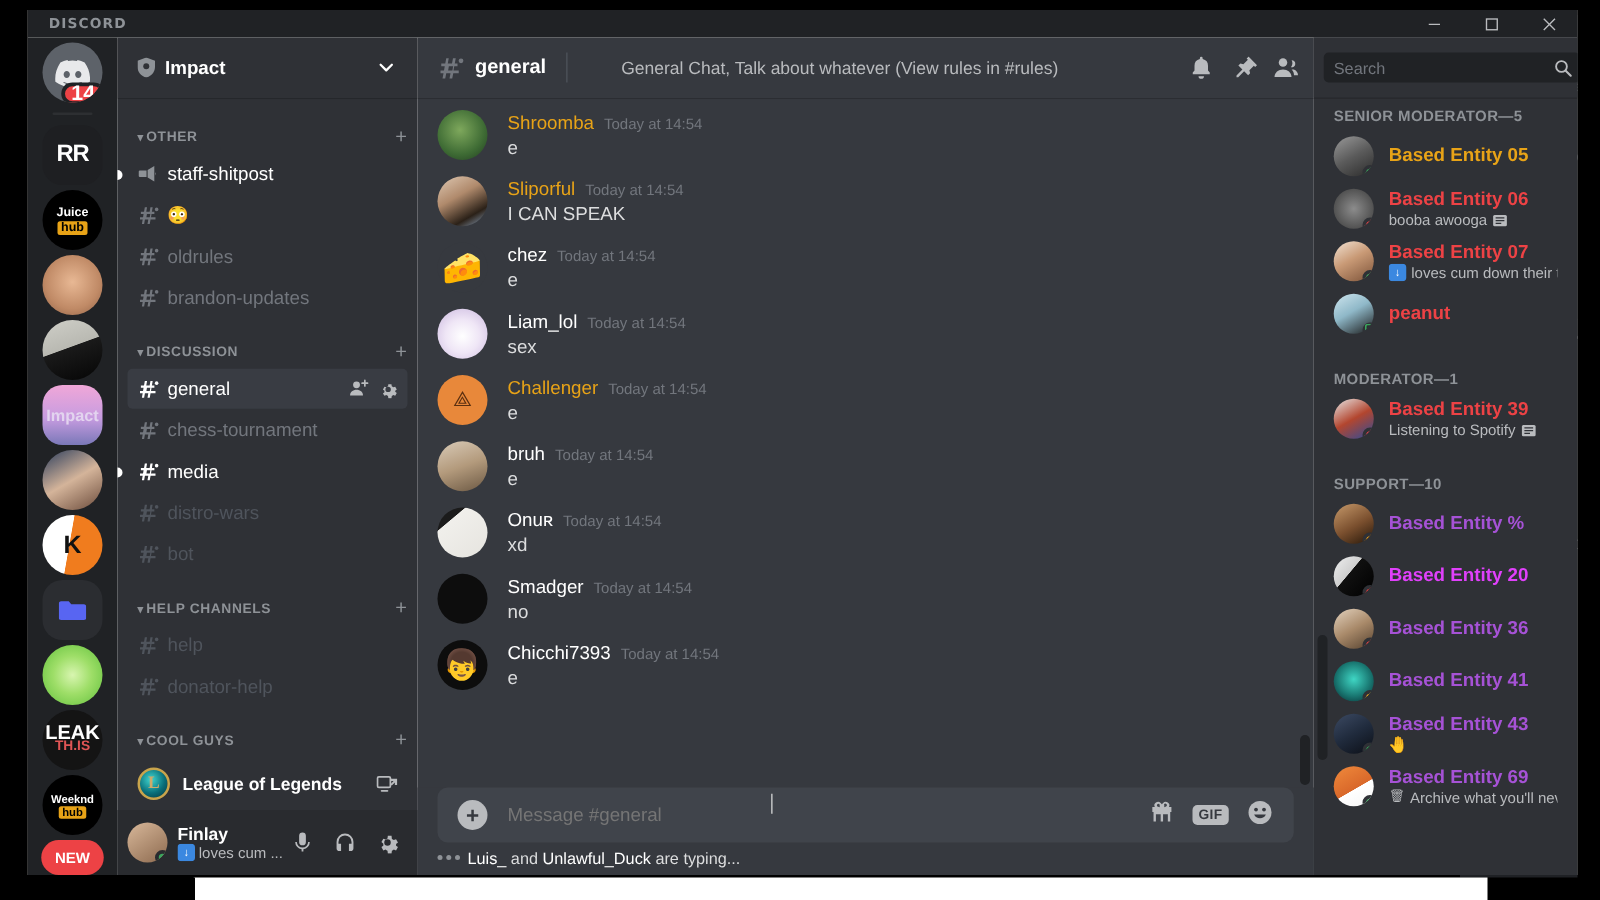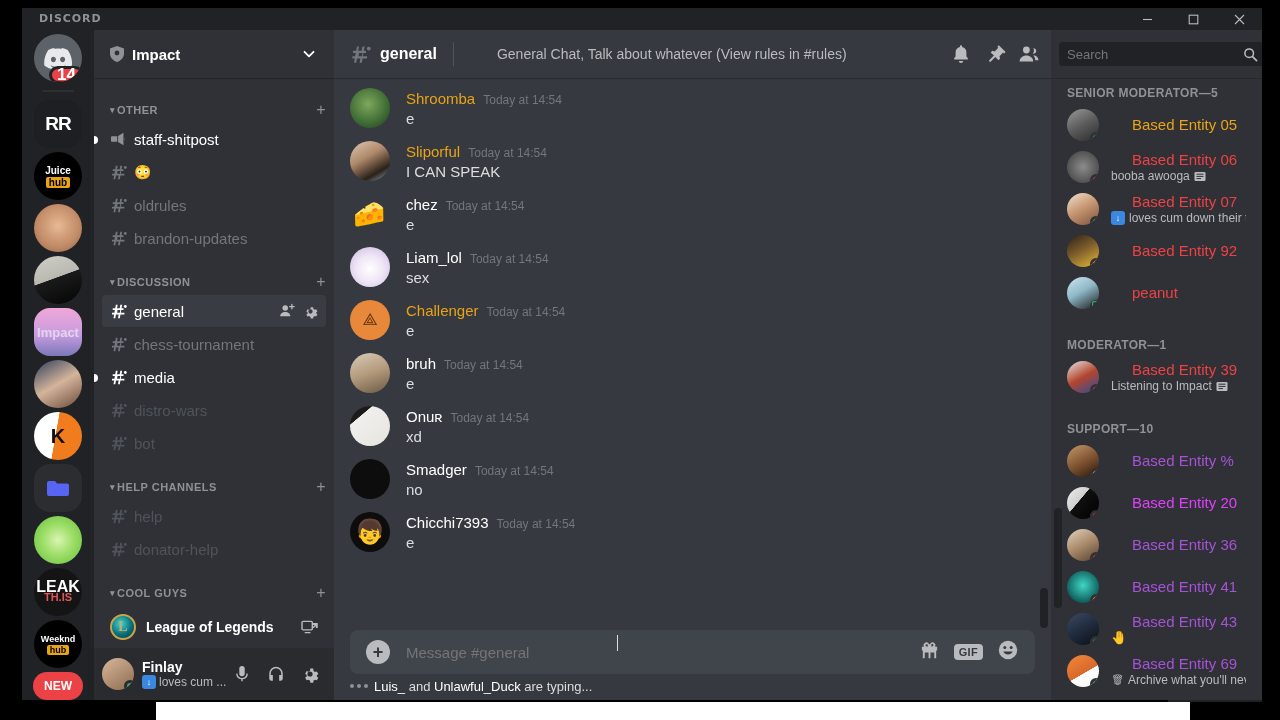--- a/index.html
+++ b/index.html
@@ -120,21 +120,21 @@
   #typing b { color:#fff; font-weight:normal; }
   #cursor-caret { position:absolute; left:283px; top:5px; width:1px; height:16px; background:#dcddde; }
 
   
   #members { position:absolute; left:1029px; top:22px; width:211px; height:670px; background:#2f3136; overflow:hidden; }
   .mgroup { padding:24px 8px 4px 16px; font-size:12px; font-weight:bold; color:#8e9297; letter-spacing:.3px; }
   .member { display:flex; align-items:center; height:42px; margin:0 8px; padding:0 8px; border-radius:4px; cursor:pointer; }
   .member .mav { position:relative; width:32px; height:32px; border-radius:50%; margin-right:12px; flex:0 0 auto; overflow:hidden; background:#4f545c; }
   .member .mst { position:absolute; right:-3px; bottom:-3px; width:12px; height:12px; border-radius:50%; border:3px solid #2f3136; }
   .member .mtxt { min-width:0; flex:1; }
-  .member .mname { font-size:15px; font-weight:400; line-height:18px; white-space:nowrap; overflow:hidden; text-overflow:ellipsis;margin-left:21px; }
+  .member .mname { font-size:15px; font-weight:700; line-height:18px; white-space:nowrap; overflow:hidden; text-overflow:ellipsis; }
   .member .msub { font-size:12px; color:#b9bbbe; line-height:14px; display:flex; align-items:center; gap:4px; white-space:nowrap; overflow:hidden; }
   .tiny-ico { width:13px; height:13px; flex:0 0 auto; display:inline-flex; align-items:center; justify-content:center; font-size:10px; }
   #mem-scrollbar { position:absolute; left:-9px; top:478px; width:8px; height:100px; background:#202225; border-radius:4px; }
 
   
   #search-area { position:absolute; left:1029px; top:22px; width:211px; height:48px;
       background:#2f3136; display:flex; align-items:center; padding:0 8px;
       box-shadow:0 1px 0 rgba(4,4,5,.2); z-index:3; }
   #search-box { flex:1; height:24px; background:#202225; border-radius:4px; display:flex;
       align-items:center; padding:0 6px 0 8px; cursor:text; }
@@ -631,28 +631,20 @@
         </div>
         <div class="mtxt">
           <div class="mname" style="color:#ed4245;">Based Entity 07</div>
           <div class="msub">
             <span class="emoji-chip">↓</span>
             <span>loves cum down their throat</span>
           </div>
         </div>
       </div>
 
-      <div class="member">
-        <div class="mav" style="background:linear-gradient(150deg,#2a2118 0%,#7a5b2a 45%,#e8b93a 100%);">
-          <span class="mst" style="background:#faa81a;"></span>
-        </div>
-        <div class="mtxt">
-          <div class="mname" style="color:#ed4245;">Based Entity 92</div>
-        </div>
-      </div>
 
       <div class="member">
         <div class="mav" style="background:linear-gradient(150deg,#cfe6ef 0%,#8fb8c8 45%,#1a1a1a 100%);">
           <span class="mst" style="background:#2f3136; border-color:#2f3136;">
             <svg width="9" height="12" viewBox="0 0 9 12" style="display:block; margin:-2px 0 0 -1px;">
                 <rect x="0.6" y="0.6" width="7.8" height="10.8" rx="1.5" fill="none" stroke="#3ba55d" stroke-width="1.3"></rect>
                 <rect x="3" y="9" width="3" height="1.1" fill="#3ba55d"></rect>
               </svg>
           </span>
         </div>
@@ -663,21 +655,21 @@
 
       <div class="mgroup">MODERATOR—1</div>
 
       <div class="member">
         <div class="mav" style="background:linear-gradient(150deg,#e8e8e8 0%,#b3462f 50%,#2b4c9b 100%);">
           <span class="mst" style="background:#ed4245;"></span>
         </div>
         <div class="mtxt">
           <div class="mname" style="color:#ed4245;">Based Entity 39</div>
           <div class="msub">
-            <span>Listening to Impact</span>
+            <span>Listening to Spotify</span>
             <span class="tiny-ico">
               <svg width="12" height="11" viewBox="0 0 12 11">
                   <rect x="0.5" y="1" width="11" height="9" rx="1.2" fill="#b9bbbe"></rect>
                   <path d="M2.5 3.2h7M2.5 5.4h7M2.5 7.6h4.5" stroke="#2f3136" stroke-width="1"></path>
                 </svg>
             </span>
           </div>
         </div>
       </div>
 

